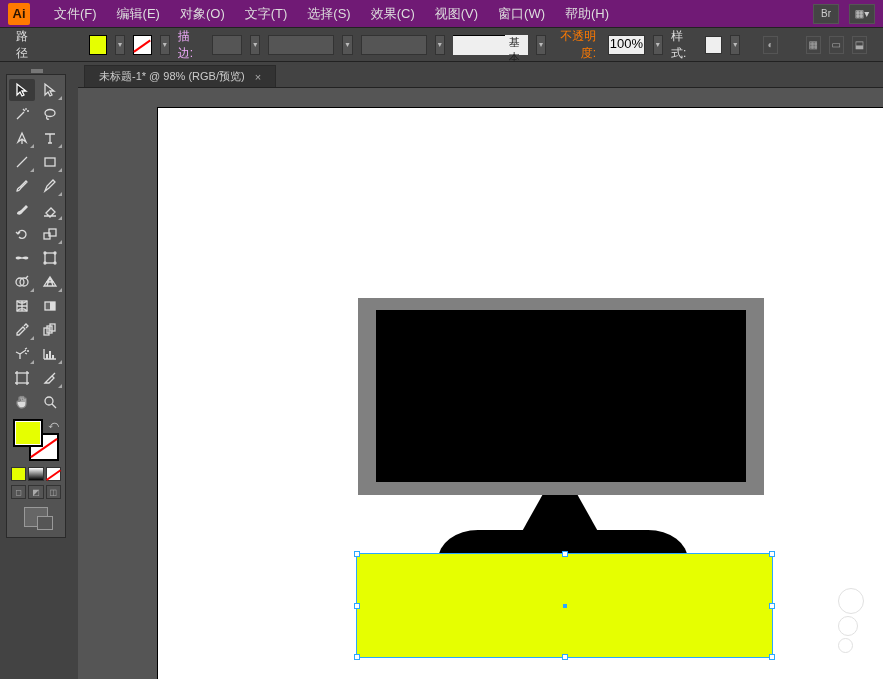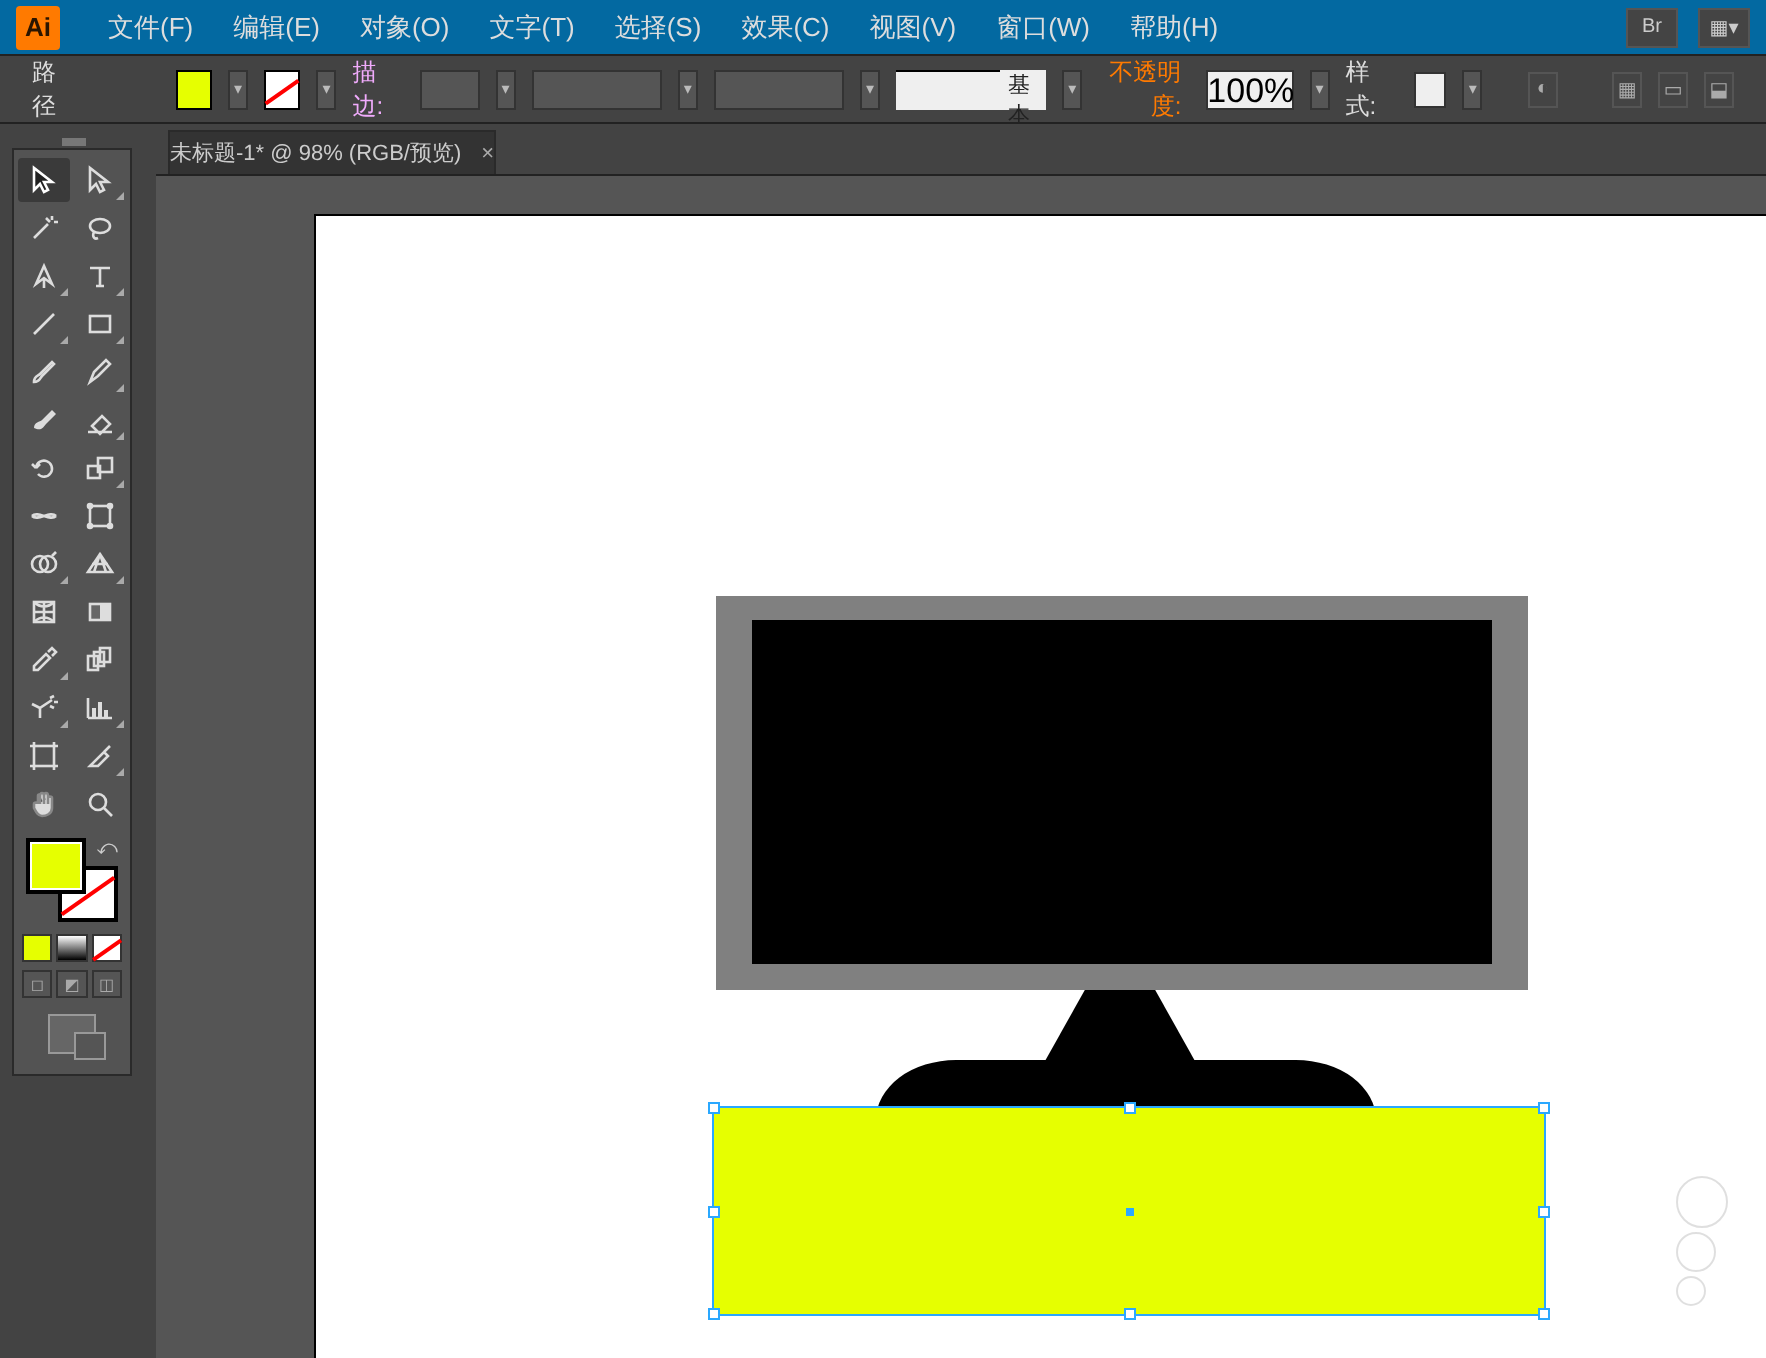--- a/index.html
+++ b/index.html
@@ -1,40 +1,40 @@
 <!DOCTYPE html>
 <html><head>
 <meta charset="utf-8">
 <style>
 * { margin: 0; padding: 0; box-sizing: border-box; font-family: "Microsoft YaHei", sans-serif; }
 body { background: #333333; width: 883px; height: 679px; overflow: hidden; color: #ccc; font-size: 12px; }
 
 
-.menubar { height: 28px; background: #0369a1; display: flex; align-items: center; padding: 0 8px; gap: 4px; border-bottom: 1px solid #222; }
+.menubar { height: 28px; background: #701a75; display: flex; align-items: center; padding: 0 8px; gap: 4px; border-bottom: 1px solid #222; }
 .logo { width: 22px; height: 22px; background: #ff7a00; color: #2a1500; font-weight: bold; display: inline-flex; align-items: center; justify-content: center; font-size: 13px; border-radius: 2px; margin-right: 12px; }
 .menu-item { padding: 4px 8px; color: #ddd; font-size: 13px; cursor: default; }
 .menu-spacer { flex: 1; }
 .menu-btn { width: 26px; height: 20px; border: 1px solid #555; background: #444; display: inline-flex; align-items: center; justify-content: center; margin-left: 6px; font-size: 10px; }
 
 
 .optbar { height: 34px; background: #434343; display: flex; align-items: center; padding: 0 16px; gap: 8px; border-bottom: 1px solid #222; }
 .opt-label { color: #ddd; font-size: 12px; margin-right: 4px; }
 .swatch { width: 22px; height: 20px; border: 1px solid #000; display: inline-block; }
 .swatch.yellow { background: #e6ff00; }
 .swatch.nostroke { background: #fff; position: relative; }
 .swatch.nostroke::after { content:""; position:absolute; left:-2px; right:-2px; top:50%; height:2px; background:#f00; transform: rotate(-35deg); }
 .swatch-drop { width: 12px; height: 20px; background: #555; border: 1px solid #333; display:inline-flex;align-items:center;justify-content:center; font-size:8px; color:#bbb; }
 .stroke-label { color: #f0abfc; }
 .num-field { width: 34px; height: 20px; background: #555; border: 1px solid #333; color: #ddd; font-size: 11px; padding: 0 4px; }
 .long-field { width: 80px; height: 20px; background: #555; border: 1px solid #333; }
 .line-preview { width: 80px; height: 20px; background: #efefef; display:inline-flex;align-items:flex-start;justify-content:center; }
 .line-preview .ln { width: 60px; height: 1px; background:#000; }
 .basic-lbl { color:#222; font-size:11px; margin-left:4px; }
 .opacity-lbl { color:#ff7a00;text-align:right; }
-.pct-field { width: 44px; height: 20px; background: #efefef; color:#000; border:1px solid #333; font-size:17px; text-align:center; }
+.pct-field { width: 44px; height: 20px; background: #efefef; color:#000; border:1px solid #333; font-size:13px; text-align:center; }
 .style-lbl { color:#ddd; }
 .style-sw { width:20px; height:18px; background:#efefef; border:1px solid #333; }
 .tiny-icon { width:18px; height:18px; border:1px solid #555; background:#444; display:inline-flex; align-items:center; justify-content:center; font-size:10px; color:#aaa; }
 
 
 .left-strip { position:absolute; left:0; top:62px; width:78px; bottom:0; background:#434343; }
 
 
 .toolpanel { position:absolute; left:6px; top:74px; width:60px; background:#535353; border:1px solid #2a2a2a; padding:4px 2px; }
 .toolpanel::before { content:""; position:absolute; top:-6px; left:24px; width:12px; height:4px; background:#777; }
@@ -55,21 +55,21 @@
 .mini.g { background:linear-gradient(#fff,#000); }
 .mini.n { background:#fff; position:relative; }
 .mini.n::after{content:"";position:absolute;left:-2px;right:-2px;top:50%;height:2px;background:#f00;transform:rotate(-35deg);}
 .mode-row { display:flex; gap:2px; padding:2px; }
 .mode { width:16px; height:14px; background:#555; border:1px solid #333; display:flex;align-items:center;justify-content:center;font-size:8px;color:#aaa;}
 .doc-icn { width:24px; height:20px; margin:6px auto; border:1px solid #999; background:#666; position:relative; }
 .doc-icn::after{content:"";position:absolute;right:-6px;bottom:-4px;width:14px;height:12px;border:1px solid #999;background:#555;}
 
 
 .tabbar { position:absolute; left:78px; right:0; top:62px; height:26px; background:#434343; display:flex; align-items:flex-end; padding-left:6px; border-bottom:1px solid #222;}
-.doctab { height:22px; background:#333333; color:#ccc; font-size:11px; padding:3px 0; display:flex; align-items:center; gap:10px; border:1px solid #2a2a2a; border-bottom:none; }
+.doctab { height:22px; background:#333333; color:#ccc; font-size:11px; padding:3px 14px; display:flex; align-items:center; gap:10px; border:1px solid #2a2a2a; border-bottom:none; }
 .doctab .x { font-size:11px; color:#aaa; cursor:pointer; }
 
 
 .canvas-area { position:absolute; left:78px; right:0; top:88px; bottom:0; background:#555555; }
 .artboard { position:absolute; left:80px; top:20px; width:740px; height:600px; background:#ffffff; box-shadow:0 0 0 1px #000; }
 
 
 .monitor-frame { position:absolute; left:200px; top:190px; width:406px; height:197px; background:#808080; }
 .monitor-screen { position:absolute; left:218px; top:202px; width:370px; height:172px; background:#000000; }
 .monitor-neck { position:absolute; left:362px; top:387px; width:80px; height:40px; background:#000; clip-path: polygon(28% 0, 72% 0, 100% 100%, 0 100%); }

